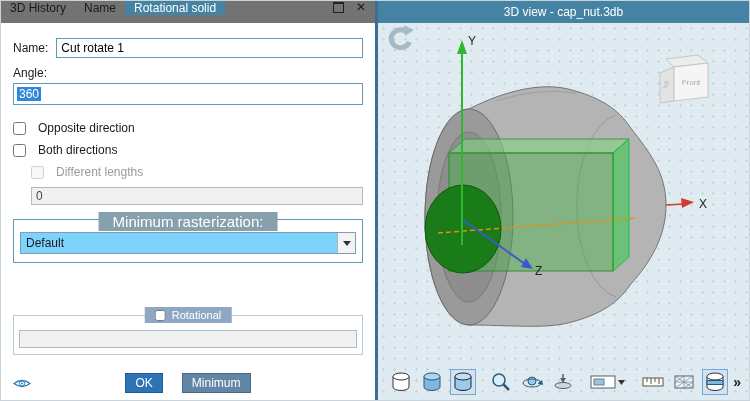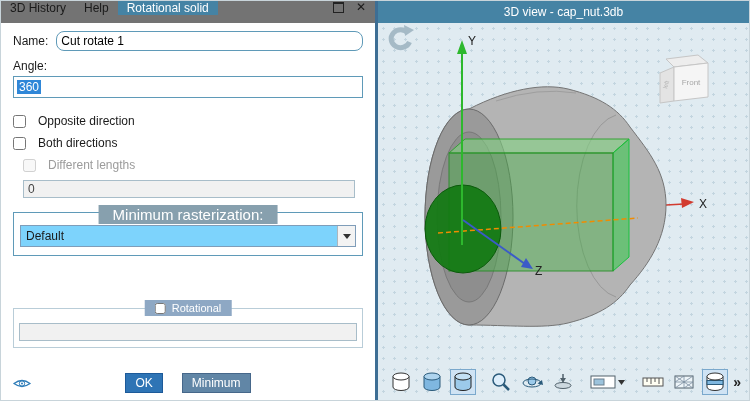--- a/index.html
+++ b/index.html
@@ -5,32 +5,32 @@
   html,body{margin:0;padding:0;background:#fff;}
   .app{width:750px;height:401px;display:flex;font-family:"Liberation Sans",sans-serif;font-size:12px;color:#1a1a1a;overflow:hidden;border:1px solid #c8d4da;box-sizing:border-box;}
   
   .left{width:374px;flex:none;border-right:3px solid #3d6e94;display:flex;flex-direction:column;background:#fff;}
   .tabbar{height:22px;background:#737373;display:flex;align-items:flex-start;flex:none;}
   .tab{padding:0 9px;display:flex;align-items:center;cursor:default;white-space:nowrap;}
   .tab.active{background:#4583a4;color:#fff;}
   .winctl{margin-left:auto;display:flex;align-items:center;gap:12px;padding:0 9px;}
   .maxbox{width:9px;height:8px;border:1px solid #222;border-top-width:2px;display:inline-block;}
   .closex{font-size:12px;line-height:1;cursor:default;}
-  .form{flex:1;position:relative;padding:8px 12px 0;background:#fff;overflow:hidden;}
+  .form{flex:1;position:relative;padding:15px 12px 0;background:#fff;overflow:hidden;}
   .row{display:flex;align-items:center;margin-bottom:8px;}
   .row label{margin-right:8px;}
   input[type=text]{height:18px;border:1px solid #5f9ab8;font:12px "Liberation Sans",sans-serif;padding:0 4px;}
-  .row input[type=text]{flex:1;border-radius:8px;}
+  .row input[type=text]{flex:1;}
   .lbl{display:block;margin:0 0 3px 0;}
   .fakeinput{height:20px;border:1px solid #5f9ab8;display:flex;align-items:center;padding:0 3px;margin-bottom:16px;background:#fff;}
   .sel{background:#2f87d8;color:#fff;padding:0 2px;}
   .cbrow{display:flex;align-items:center;gap:12px;margin:8px 0;}
   .cbrow input{width:13px;height:13px;margin:0;}
   .cbrow.disabled{color:#9b9b9b;}
-  .indent{margin-left:10px;align-items:center;}
+  .indent{margin-left:18px;align-items:center;}
   input:disabled{background:#f1f1f1;border:1px solid #a8bdc9;color:#444;}
   .wideinput{width:100%;box-sizing:border-box;}
   .group{border:1px solid #5f9ab8;position:relative;margin-top:14px;padding:12px 6px 8px;}
   .group-hdr{position:absolute;top:-8px;left:50%;transform:translateX(-50%);background:#87a0ae;color:#fff;padding:1px 14px;font-size:15px;white-space:nowrap;}
   .combo{display:flex;border:1px solid #7f9db9;height:20px;background:#7dd3fc;align-items:stretch;}
   .combo-text{flex:1;padding:0 5px;line-height:20px;}
   .combo-btn{width:17px;border-left:1px solid #aeb6bc;background:#f3f3f3;display:flex;align-items:center;justify-content:center;}
   .tri-down{width:0;height:0;border:4px solid transparent;border-top:5px solid #333;margin-top:5px;}
   .cond-group{border:1px solid #b9cdd8;position:relative;margin-top:52px;padding:14px 5px 6px;}
   .cond-hdr{position:absolute;top:-9px;left:50%;transform:translateX(-50%);background:#8ea8c4;color:#fff;padding:2px 10px;font-size:11px;display:flex;align-items:center;gap:6px;white-space:nowrap;}
@@ -54,21 +54,21 @@
   .more{margin-left:auto;font-weight:bold;font-size:14px;color:#222;cursor:default;}
 </style>
 </head>
 <body>
 
 <div class="app">
 
   <div class="left">
     <div class="tabbar">
       <div class="tab">3D History</div>
-      <div class="tab">Help</div>
+      <div class="tab">Name</div>
       <div class="tab active">Rotational solid</div>
       <div class="winctl">
         <span class="maxbox"></span>
         <span class="closex">✕</span>
       </div>
     </div>
 
     <div class="form">
 
       <div class="row">

